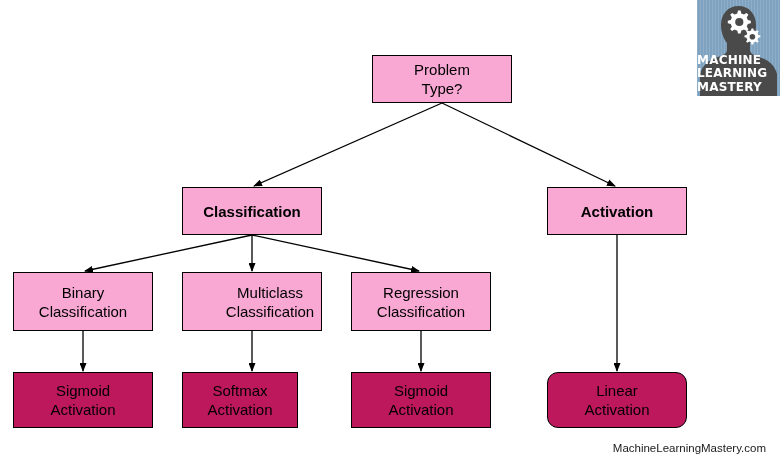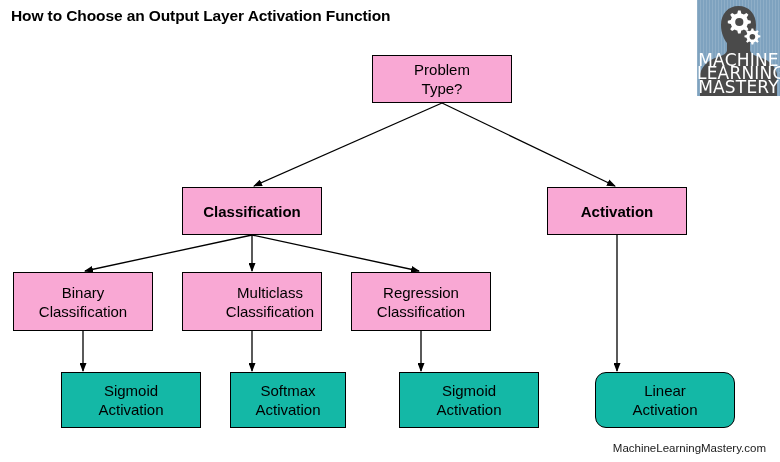--- a/index.html
+++ b/index.html
@@ -33,21 +33,21 @@
     display: flex;
     align-items: center;
     justify-content: center;
     text-align: center;
     color: #000000;
     font-size: 15px;
     line-height: 19px;
     white-space: pre-line;
   }
   .node.fill-blue { background: #f9a8d4; }
-  .node.fill-white { background: #14b8a6; margin-left: 48px; }
+  .node.fill-white { background: #be185d; }
   .node.bold { font-weight: bold; }
 
   
   #connectors {
     position: absolute;
     left: 0;
     top: 0;
     width: 780px;
     height: 462px;
     pointer-events: none;
@@ -86,35 +86,33 @@
   }
   #logo .silhouette-svg {
     position: absolute;
     left: 0; top: 0;
   }
   #logo .logo-text {
     position: absolute;
     left: 0;
     right: 0;
     bottom: 2px;
-    text-align: center;
     color: #ffffff;
     font-family: "DejaVu Sans", sans-serif;
-    font-weight: normal;
-    font-size: 17px;
+    font-weight: bold;
+    font-size: 12px;
     line-height: 13.5px;
     letter-spacing: 0.2px;
   }
 </style>
 </head>
 <body>
 
 <div id="page">
 
-  <div id="title">How to Choose an Output Layer Activation Function</div>
 
   <svg id="connectors" viewBox="0 0 780 462" width="780" height="462">
     <defs>
       <marker id="arrowhead" markerWidth="9" markerHeight="7" refX="8" refY="3.5" orient="auto" markerUnits="userSpaceOnUse">
         <polygon points="0 0, 9 3.5, 0 7" fill="#000000"></polygon>
       </marker>
     </defs>
     <g stroke="#000000" stroke-width="1.3" fill="none" marker-end="url(#arrowhead)">
 
       <line x1="442" y1="103" x2="254" y2="186"></line>

